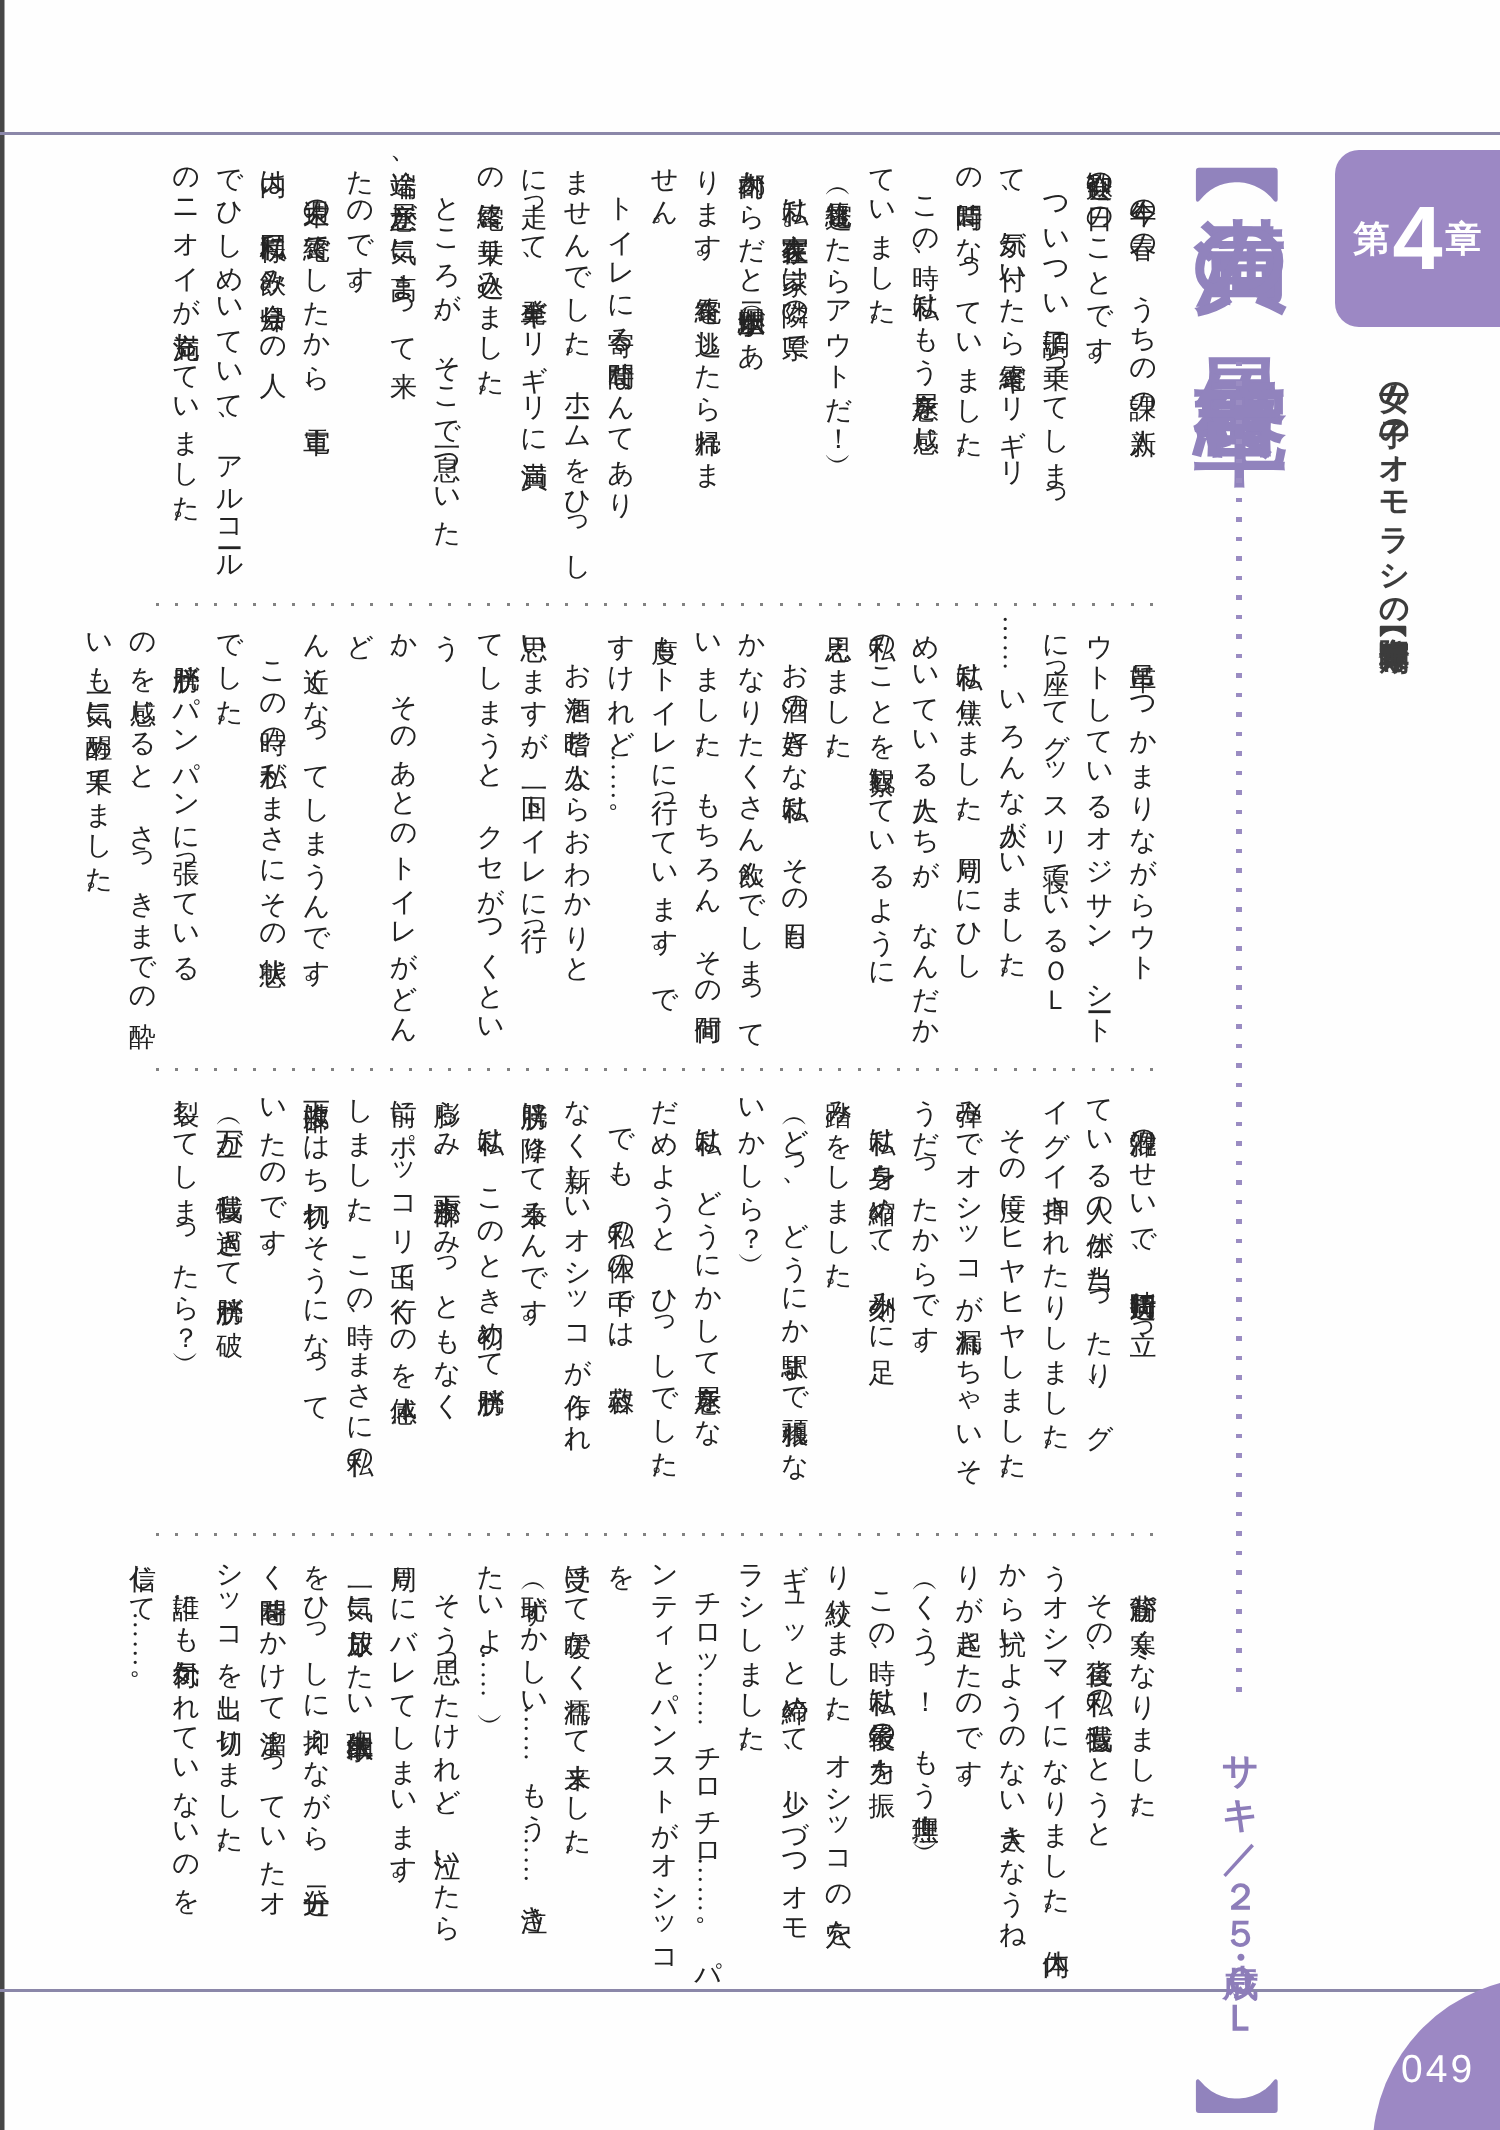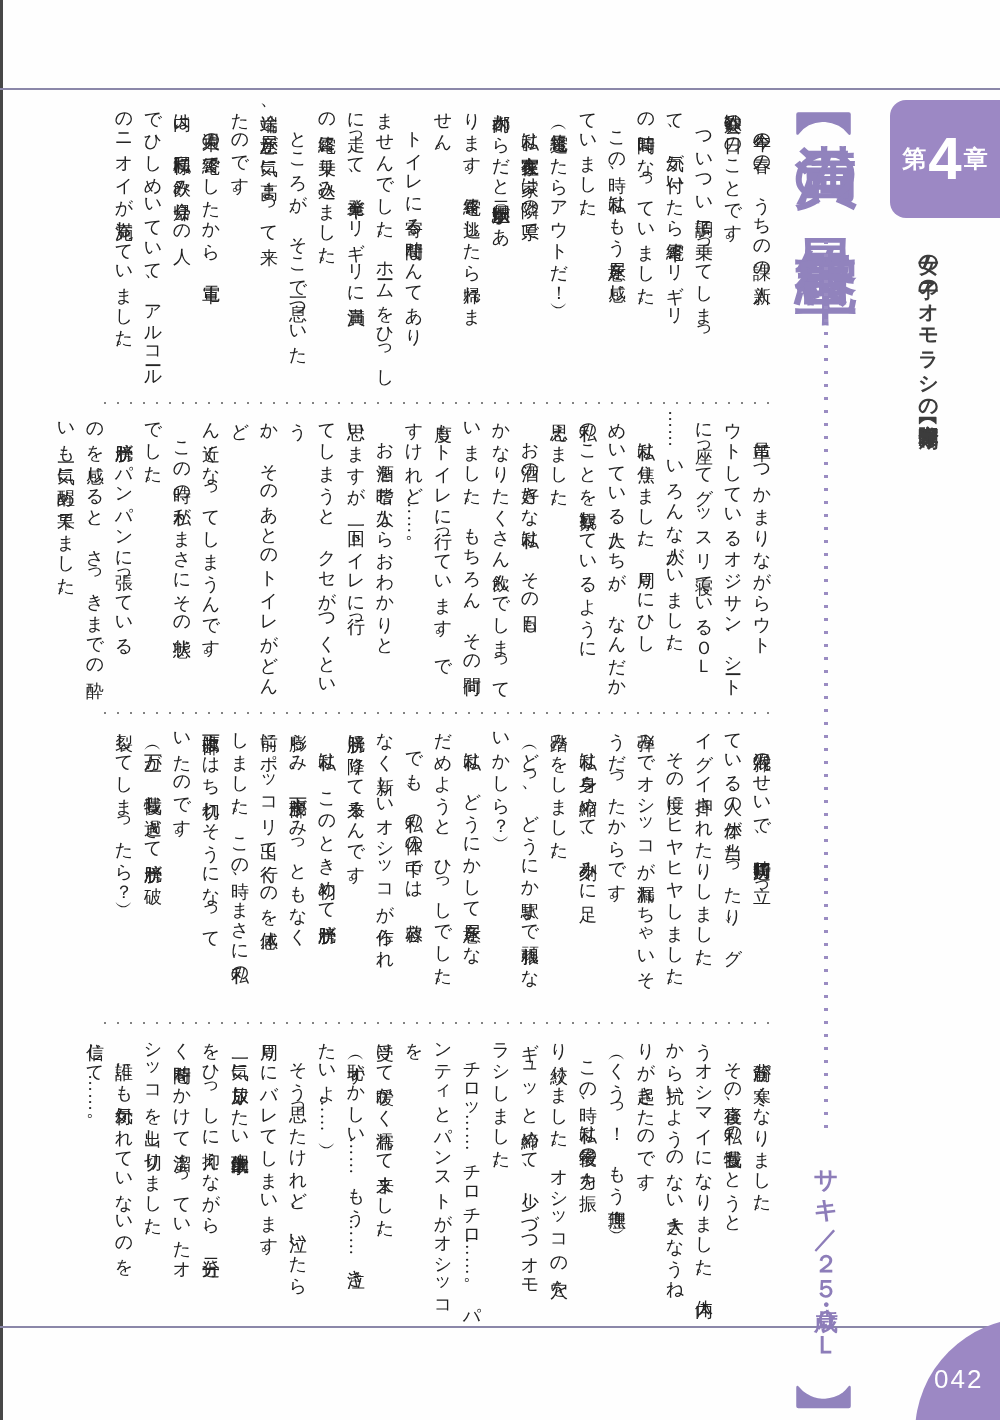--- a/index.html
+++ b/index.html
@@ -188,13 +188,13 @@
       <p>　一気に放尿したい生理的欲求</p>
       <p>をひっしに抑えながら、二分近</p>
       <p>く時間をかけて溜まっていたオ</p>
       <p>シッコを出し切りました。</p>
       <p>　誰にも気付かれていないのを</p>
       <p>信じて……。</p>
     </div>
   </div>
 
 <div class="page-circle"></div>
-<div class="page-number">042</div>
+<div class="page-number">049</div>
 
 </body></html>

